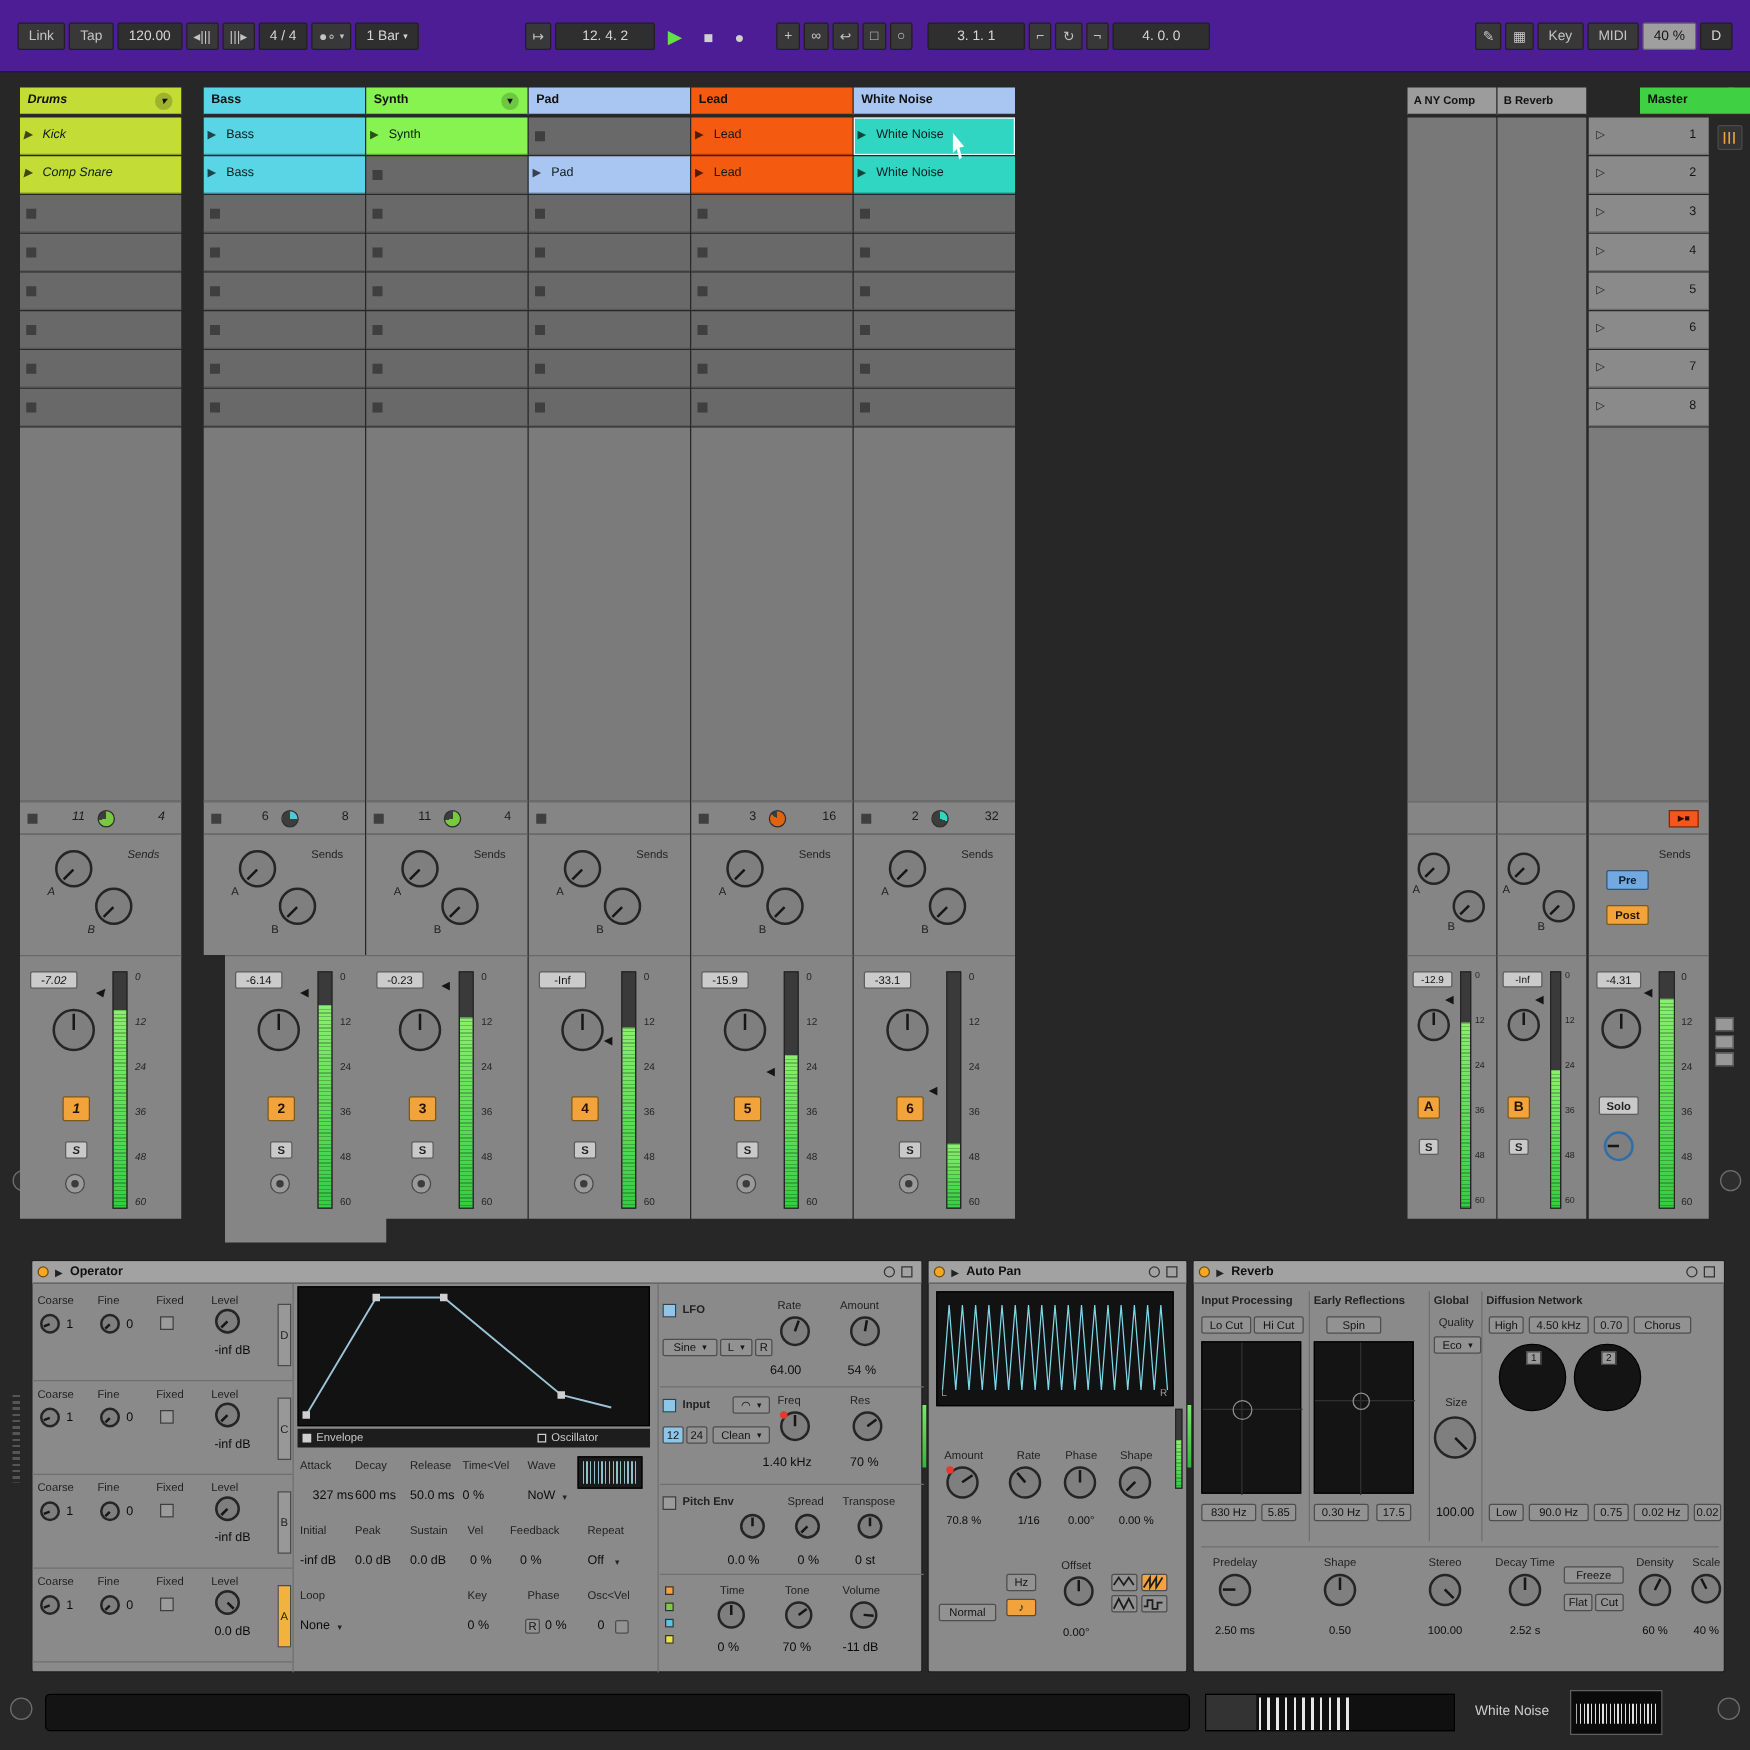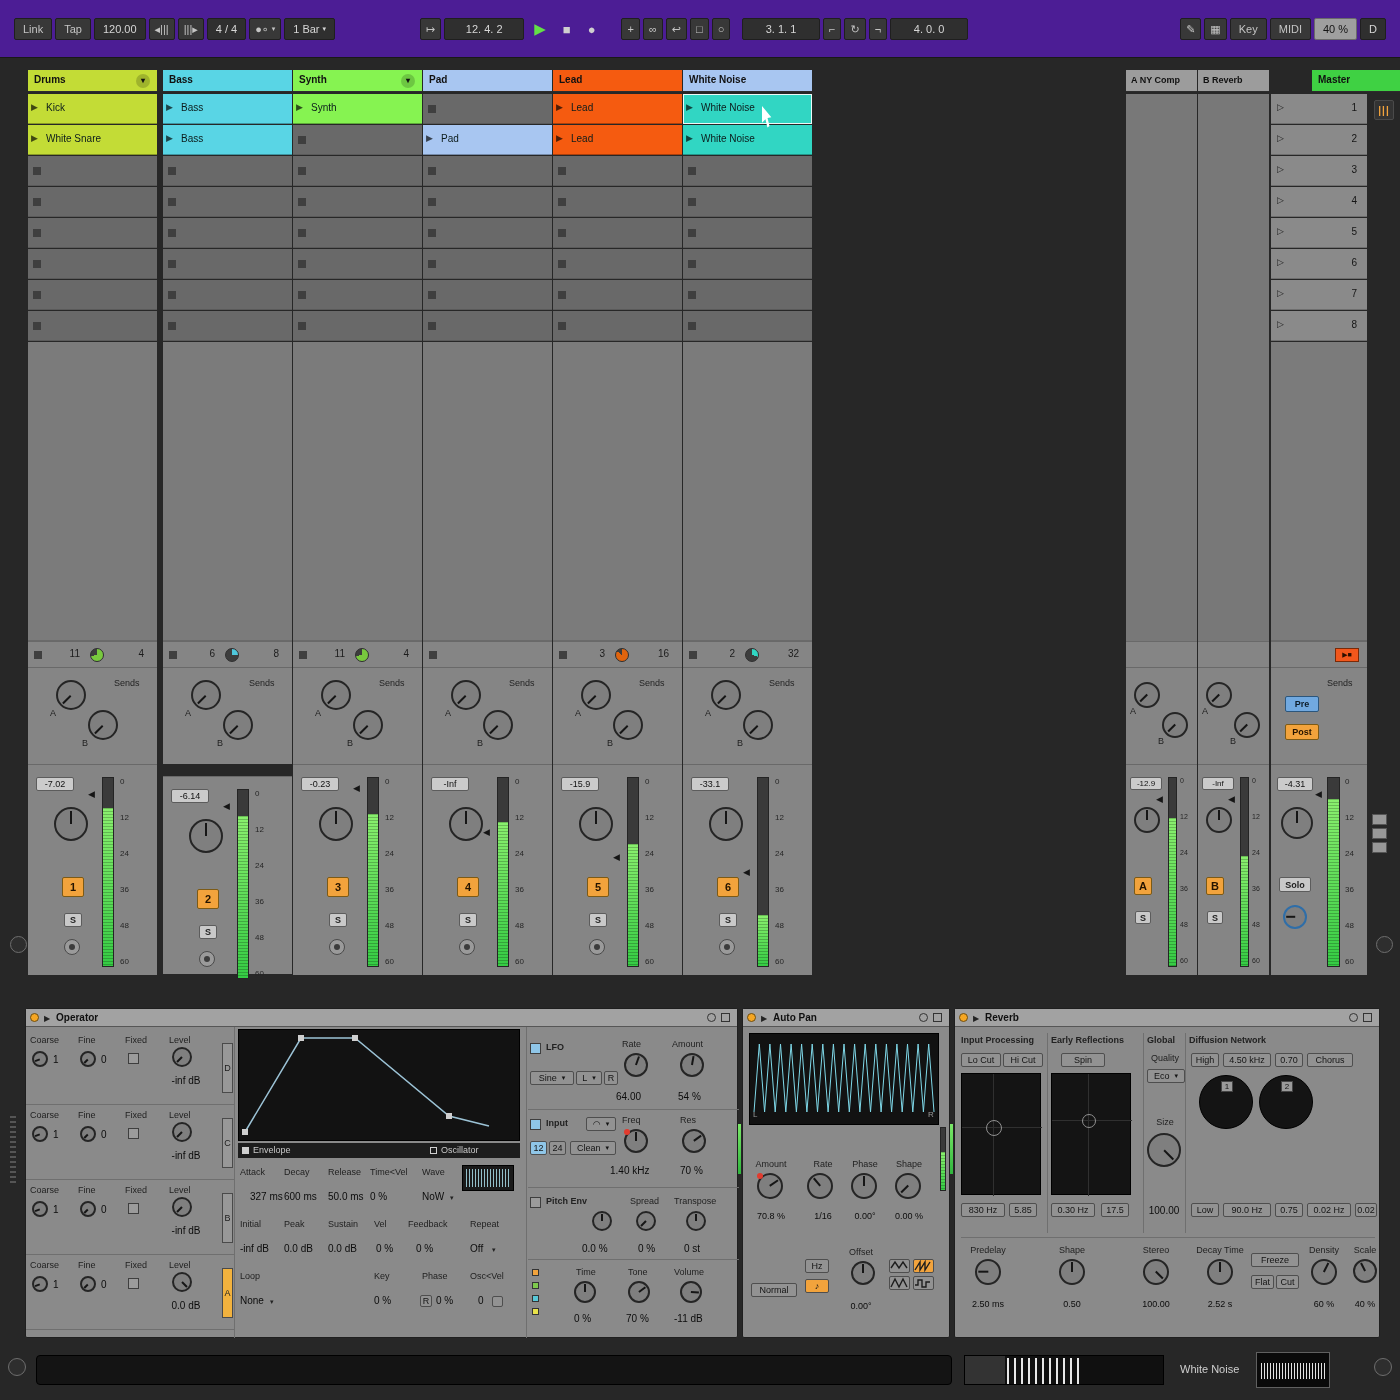--- a/index.html
+++ b/index.html
@@ -174,32 +174,32 @@
     <div class="cico" style="left:8px;top:12px;width:18px;height:18px"></div>
     <div class="sb-field"></div>
     <div class="sb-overview">
       <div class="sb-ovleft"></div>
       <div class="sb-bars"></div>
     </div>
     <div class="sb-clipname">White Noise</div>
     <div class="sb-thumb"></div>
     <div class="cico" style="left:1374px;top:12px;width:18px;height:18px"></div>
   </div>
-<div class="col" style="position: absolute; left: 28px; top: 70px; width: 129px; height: 900px;">
+<div class="col" style="position: absolute; left: 16px; top: 70px; width: 129px; height: 900px; font-style: italic;">
       <div class="thead" style="position: absolute; left: 0px; top: 0px; width: 129px; height: 22px; background: rgb(195, 220, 54);">
         <div class="thname" style="position: absolute; left: 6px; top: 4px;">Drums</div>
         <div class="hdd" style="position: absolute; left: 108px; top: 4px; width: 14px; height: 14px;">▾</div>
       </div>
       <div class="slot clipslot" style="position: absolute; left: 0px; top: 24px; width: 129px; height: 30px; background: rgb(195, 220, 54);">
         <div class="cplay" style="position: absolute; left: 3px; top: 8px;">▶</div>
         <div class="cname" style="position: absolute; left: 18px; top: 8px;">Kick</div>
       </div>
       <div class="slot clipslot" style="position: absolute; left: 0px; top: 55px; width: 129px; height: 30px; background: rgb(195, 220, 54);">
         <div class="cplay" style="position: absolute; left: 3px; top: 8px;">▶</div>
-        <div class="cname" style="position: absolute; left: 18px; top: 8px;">White Snare</div>
+        <div class="cname" style="position: absolute; left: 18px; top: 8px;">Comp Snare</div>
       </div>
       <div class="slot" style="position: absolute; left: 0px; top: 86px; width: 129px; height: 30px;">
         <div class="stopsq" style="position: absolute; left: 5px; top: 11px; width: 8px; height: 8px;"></div>
       </div>
       <div class="slot" style="position: absolute; left: 0px; top: 117px; width: 129px; height: 30px;">
         <div class="stopsq" style="position: absolute; left: 5px; top: 11px; width: 8px; height: 8px;"></div>
       </div>
       <div class="slot" style="position: absolute; left: 0px; top: 148px; width: 129px; height: 30px;">
         <div class="stopsq" style="position: absolute; left: 5px; top: 11px; width: 8px; height: 8px;"></div>
       </div>
@@ -291,21 +291,21 @@
         <div class="seslab" style="position: absolute; left: 86px; top: 10px;">Sends</div>
         <div class="knob" style="position: absolute; left: 28px; top: 12px; width: 30px; height: 30px;">
           <div class="kp" style="transform: rotate(-135deg);"></div>
         </div>
         <div class="klab" style="position: absolute; left: 22px; top: 40px;">A</div>
         <div class="knob" style="position: absolute; left: 60px; top: 42px; width: 30px; height: 30px;">
           <div class="kp" style="transform: rotate(-135deg);"></div>
         </div>
         <div class="klab" style="position: absolute; left: 54px; top: 70px;">B</div>
       </div>
-      <div class="mixsec" style="position: absolute; left: 0px; top: 694px; width: 129px; height: 198px; margin-top: 12px;">
+      <div class="mixsec" style="position: absolute; left: 17px; top: 694px; width: 129px; height: 230px;">
         <div class="dbbox" style="position: absolute; left: 8px; top: 12px; width: 38px; height: 14px;">-6.14</div>
         <div class="knob" style="position: absolute; left: 26px; top: 42px; width: 34px; height: 34px;">
           <div class="kp" style="transform: rotate(0deg);"></div>
         </div>
         <div class="numbtn" style="position: absolute; left: 34px; top: 112px; width: 22px; height: 20px;">2</div>
         <div class="sbtn" style="position: absolute; left: 36px; top: 148px; width: 18px; height: 14px;">S</div>
         <div class="recbtn" style="position: absolute; left: 36px; top: 174px; width: 16px; height: 16px;"></div>
         <div class="meter" style="position: absolute; left: 74px; top: 12px; width: 12px; height: 190px;">
           <div class="mfill" style="position: absolute; left: 0px; top: 26px; width: 100%; height: 162px;"></div>
         </div>

